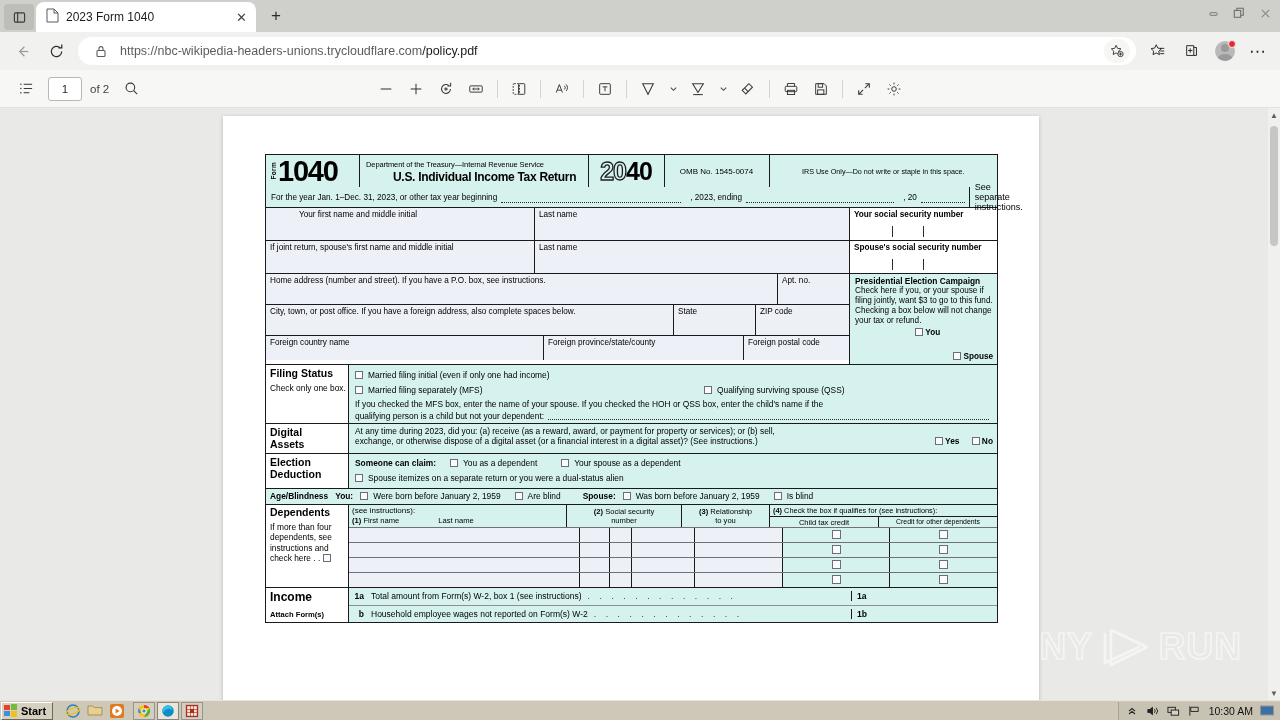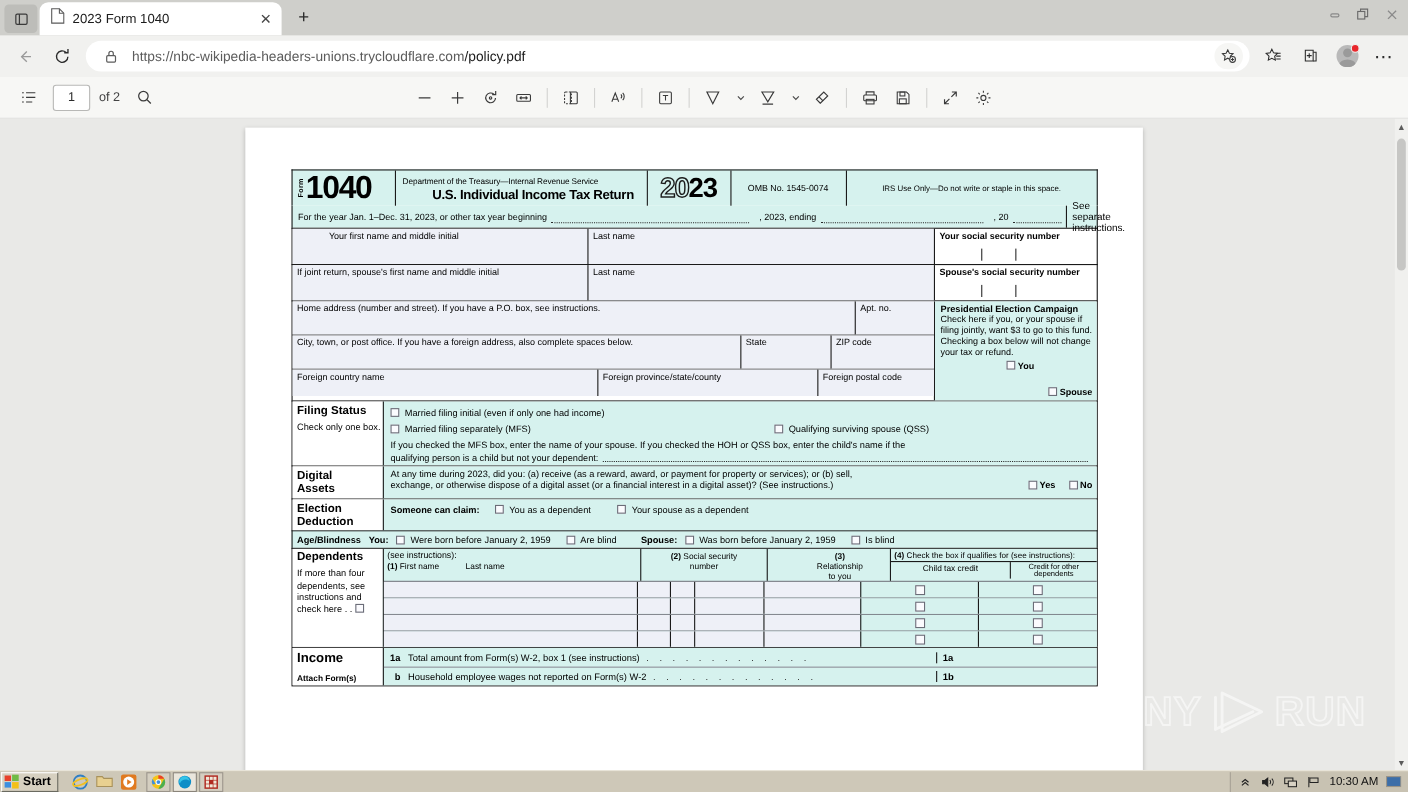--- a/index.html
+++ b/index.html
@@ -412,21 +412,21 @@
         <div class="hdr mint">
           <div class="hdr-form">
             <span class="f-lbl">Form</span>
             <span class="f-num">1040</span>
           </div>
           <div class="hdr-mid">
             <div class="dept">Department of the Treasury—Internal Revenue Service</div>
             <div class="ttl">U.S. Individual Income Tax Return</div>
           </div>
           <div class="hdr-year">
-            <span class="yr"><span class="hollow">20</span><span>23</span></span>
+            <span class="yr"><span class="hollow">20</span><span>40</span></span>
           </div>
           <div class="hdr-omb">OMB No. 1545-0074</div>
           <div class="hdr-irs">IRS Use Only—Do not write or staple in this space.</div>
         </div>
 
         <div class="yearline mint bt">
           <span class="yl-txt">For the year Jan. 1–Dec. 31, 2023, or other tax year beginning</span>
           <span class="dotline w1"></span>
           <span class="yl-txt">, 2023, ending</span>
           <span class="dotline w2"></span>
@@ -565,20 +565,26 @@
           <div class="secbody mint">
             <div class="fs-line">
                 <b>Someone can claim:</b>
               <span class="fs-item" style="margin-left:14px;">
                   <span class="cb"></span>
                   <span>You as a dependent</span>
                 </span>
               <span class="fs-item" style="margin-left:24px;">
                   <span class="cb"></span>
                   <span>Your spouse as a dependent</span>
+                </span>
+              </div>
+            <div class="fs-line">
+                <span class="fs-item">
+                  <span class="cb"></span>
+                  <span>Spouse itemizes on a separate return or you were a dual-status alien</span>
                 </span>
               </div>
           </div>
         </div>
 
         <div class="row bt bl br mint" style="border-left-width:1.6px;border-right-width:1.6px;align-items:center;height:16px;font-size:8.4px;padding-left:4px;">
           <b>Age/Blindness</b>
           <b style="margin-left:7px;">You:</b>
           <span class="fs-item" style="margin-left:7px;">
               <span class="cb"></span>
@@ -606,34 +612,34 @@
               <span>If more than four dependents, see instructions and check here</span>
               <span>.   .</span>
               <span class="cb"></span>
             </div>
           </div>
           <div class="mint bl" style="border-left-width:1.6px;flex:1;">
 
             <div class="dep-head">
               <div style="flex:1;padding:1px 0 0 3px;text-align:left;">
                 <div style="font-size:8px;"><b style="font-weight:normal;">(see instructions):</b></div>
-                <div style="display:flex;gap:24px;margin-top:1px;">
+                <div style="display:flex;gap:39px;margin-top:1px;">
                   <span><b>(1)</b> <span>First name</span></span>
                   <span>Last name</span>
                 </div>
               </div>
               <div class="dep-r" style="width:115px;padding-top:2px;">
                 <div><b>(2)</b> <span>Social security</span></div>
                 <div>number</div>
               </div>
-              <div class="dep-r" style="width:88px;padding-top:2px;padding-left:44px;">
+              <div class="dep-r" style="width:88px;padding-top:2px;">
                 <div><b>(3)</b> <span>Relationship</span></div>
                 <div>to you</div>
               </div>
-              <div class="dep-r" style="width:188px;margin-left:24px;">
+              <div class="dep-r" style="width:228px;">
                 <div style="padding:1px 2px 0 3px;text-align:left;font-size:7.4px;"><b>(4)</b> <span>Check the box if qualifies for (see instructions):</span></div>
                 <div style="display:flex;border-top:1px solid #1a1a1a;margin-top:1px;">
                   <div style="width:108px;padding-top:1px;">Child tax credit</div>
                   <div class="dep-r" style="flex:1;padding-top:1px;font-size:6.9px;">Credit for other dependents</div>
                 </div>
               </div>
             </div>
 
             <div id="dep-rows">
                 <div class="dep-row bt" style="border-top-width: 1px; border-top-color: rgb(111, 113, 120);">

